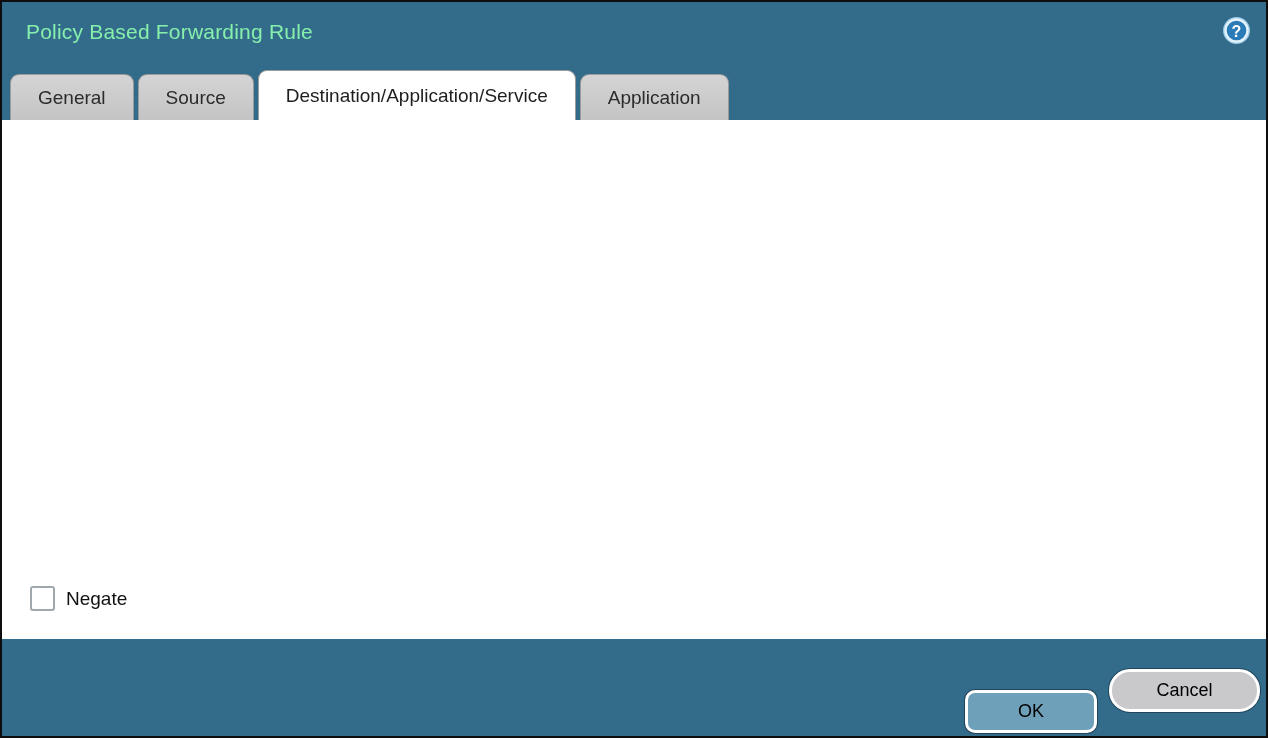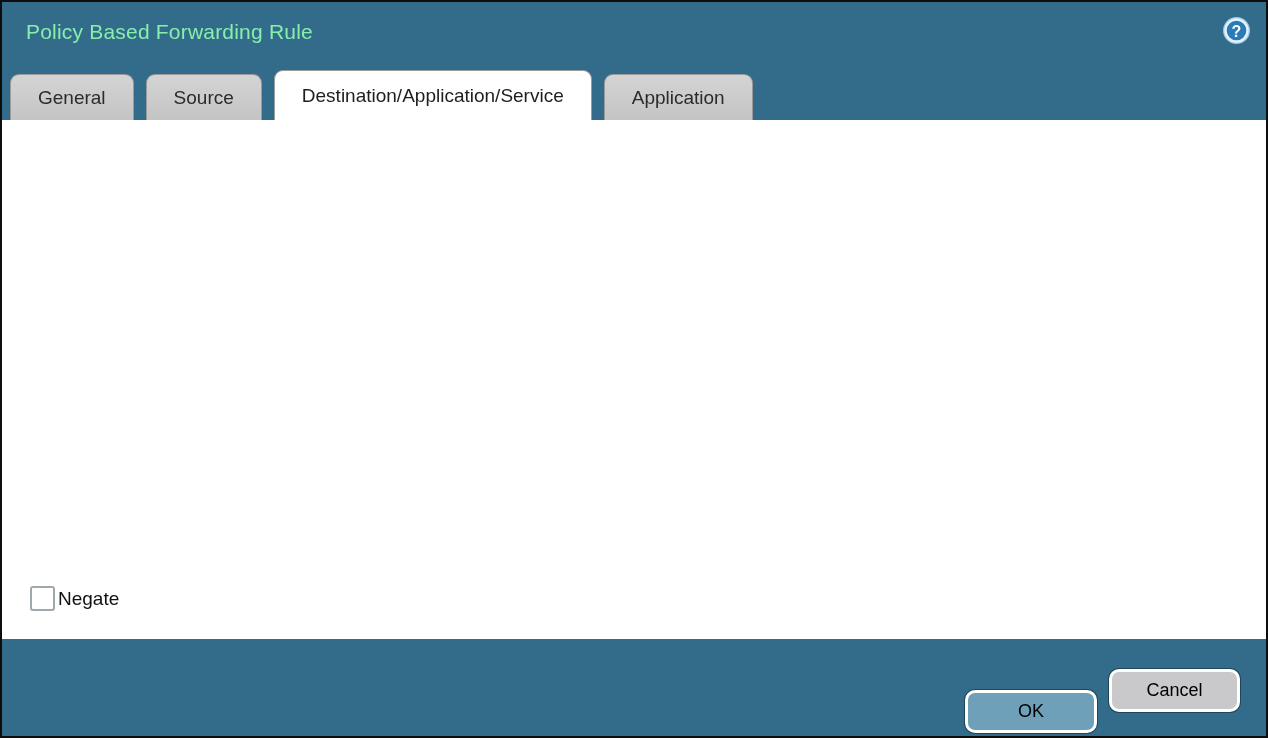--- a/index.html
+++ b/index.html
@@ -10,21 +10,21 @@
     background:#336B8B;
     border:2px solid #0d0d0d;
     overflow:hidden;
   }
 
   
   .title { position:absolute; left:24px; top:18px; color:#86efac; font-size:21px; letter-spacing:.2px; }
   .help { position:absolute; top:14px; right:15px; width:29px; height:29px; cursor:pointer; }
 
   
-  .tabs { position:absolute; left:8px; top:68px; height:50px; display:flex; align-items:flex-end; gap:12px; }
+  .tabs { position:absolute; left:8px; top:68px; height:50px; display:flex; align-items:flex-end; gap:4px; }
   .tab {
     height:46px; padding:0 27px; display:flex; align-items:center; justify-content:center;
     background:linear-gradient(#d4d4d4,#c4c4c4);
     border:1px solid #9a9a9a; border-bottom:none;
     border-radius:9px 9px 0 0;
     font-size:19px; color:#2b2b2b; cursor:pointer; white-space:nowrap;
   }
   .tab.active {
     height:50px; background:#ffffff; color:#1e1e1e; z-index:3;margin-top:34px;
   }
@@ -79,32 +79,32 @@
     font-family:"Liberation Sans", sans-serif; font-size:18px; color:#111; padding:0 8px; outline:none;
   }
   .combo .dd {
     width:38px; background:#b4b9bd; border:1px solid #9aa0a5; border-left:none;
     display:flex; align-items:center; justify-content:center; cursor:pointer;
   }
   .tri-down { width:0; height:0; border-left:8px solid transparent; border-right:8px solid transparent; border-top:9px solid #5c666e; }
   .tri-up   { width:0; height:0; border-left:8px solid transparent; border-right:8px solid transparent; border-bottom:9px solid #414b54; margin-left:9px; }
 
   
-  .negate { position:absolute; left:28px; top:584px; display:flex; align-items:center; gap:3px; z-index:2; }
+  .negate { position:absolute; left:28px; top:584px; display:flex; align-items:center; gap:11px; z-index:2; }
   .cb-negate { width:25px; height:25px; background:#ffffff; border:2px solid #9fa8ad; border-radius:3px; }
   .negate .lbl { font-size:19px; color:#111111; }
 
   
   .dlg-btn {
     position:absolute; top:667px; height:43px; border-radius:10px;
     border:3px solid #ffffff; box-shadow:0 0 0 1px rgba(0,0,0,.35);
     font-family:"Liberation Sans", sans-serif; font-size:18px; color:#000; cursor:pointer; z-index:2;
   }
   .btn-ok { left:963px; width:132px; background:#6FA0BA;margin-top:21px; }
-  .btn-cancel { left:1107px; width:131px; background:#C9C9CC; }
+  .btn-cancel { left:1107px; width:151px; background:#C9C9CC;border-radius:21px; }
 
   svg { display:block; }
 </style>
 </head>
 <body>
 
 <div class="title">Policy Based Forwarding Rule</div>
 <div class="help">
   <svg width="29" height="29" viewBox="0 0 29 29">
     <circle cx="14.5" cy="14.5" r="13.5" fill="#9fcbe6"></circle>

